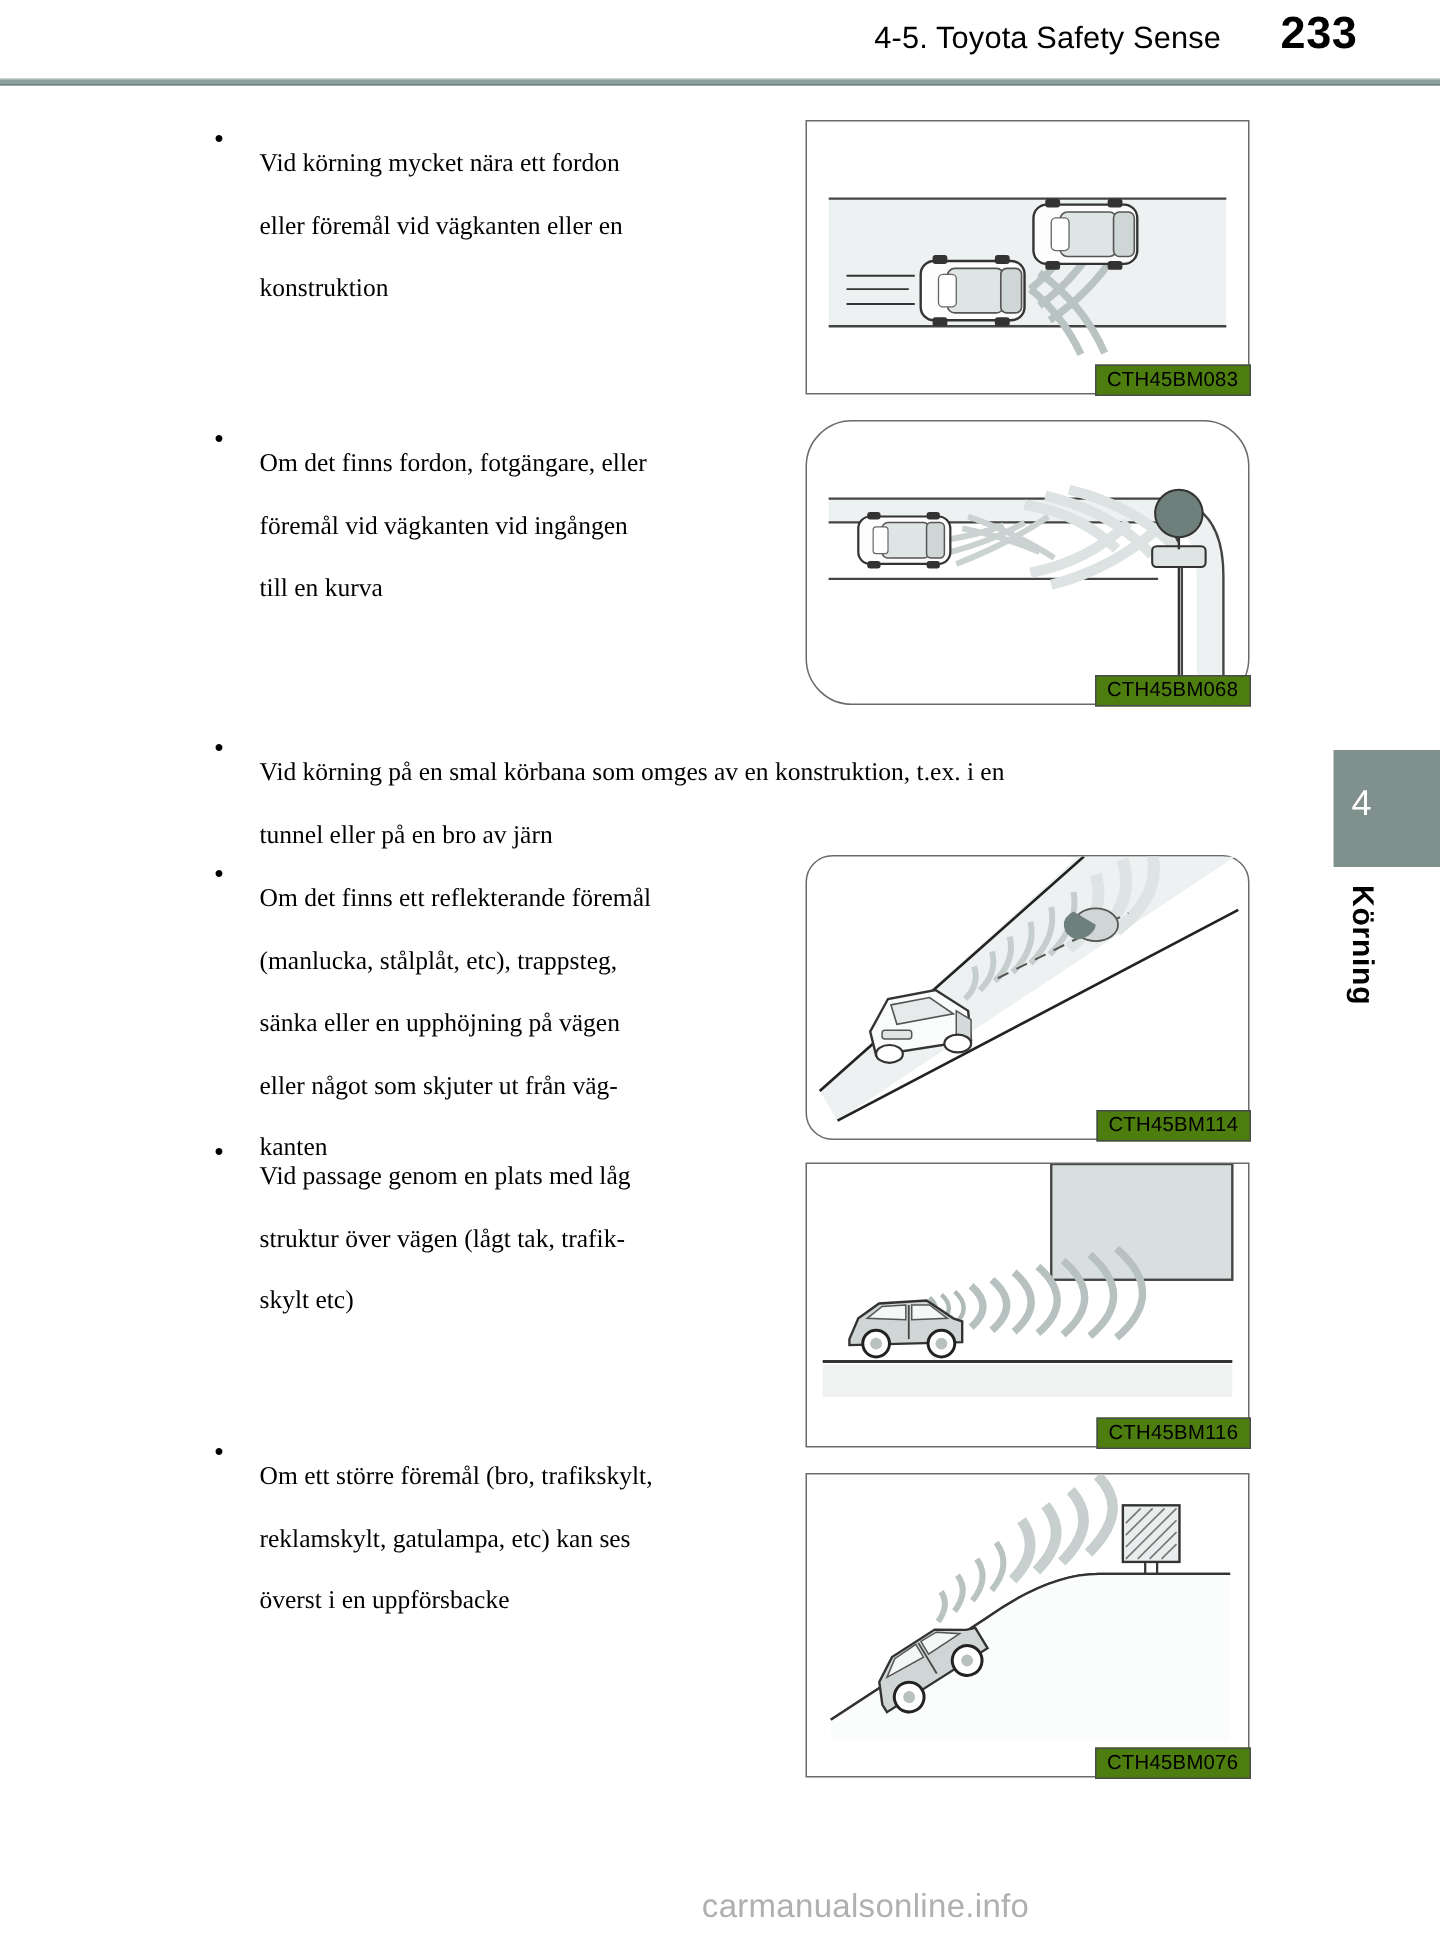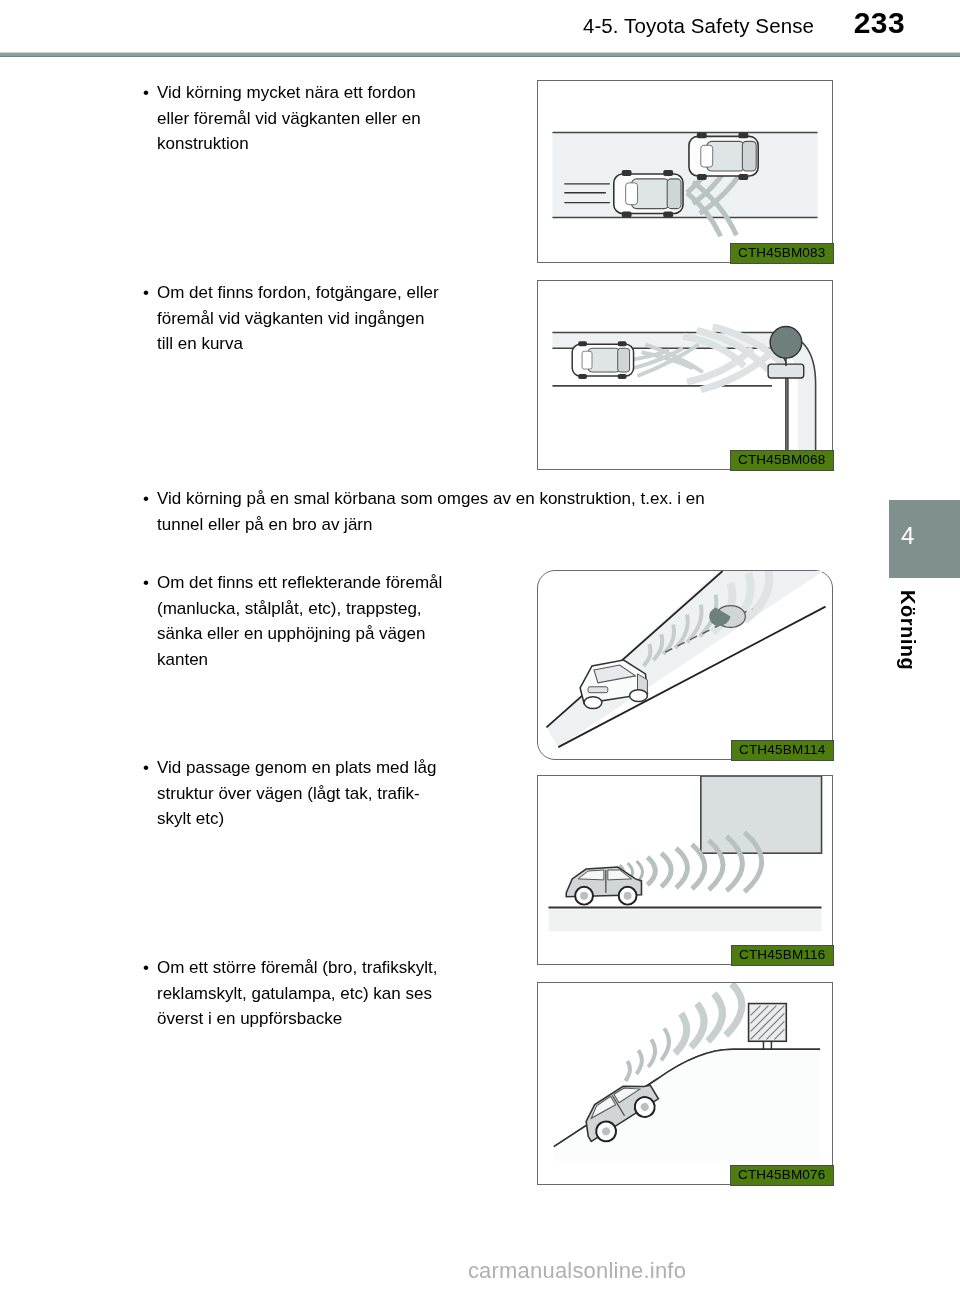--- a/index.html
+++ b/index.html
@@ -85,21 +85,22 @@
     font-size: 17px;
     line-height: 25px;
     text-align: left;
   }
   .bullet-text {
     flex: 1 1 auto;
     font-size: 17px;
     line-height: 25.5px;
   }
   .bullet-text p {
-    margin: 0;
+    margin: 16px;
+    font-family: Liberation Serif, serif;
   }
   .justify p.j {
     text-align: justify;
     text-align-last: left;
   }
 
   
   .col-narrow { left: 143px; width: 372px; }
   
   .col-wide { left: 143px; width: 700px; }
@@ -219,21 +220,21 @@
   <div class="bullet-row">
     <span class="bullet-dot">•</span>
     <span class="bullet-text">
       <p class="j">Om det finns fordon, fotgängare, eller</p>
       <p class="j">föremål vid vägkanten vid ingången</p>
       <p>till en kurva</p>
     </span>
   </div>
 </div>
 
-<div class="figure" style="top:280px; height:190px;">
+<div class="figure" style="top:280px; height:190px;border-radius:31px;">
   <svg viewBox="0 0 296 190">
 
     <path d="M14 68 L232 68 Q262 68 262 104 L262 178 L280 178 L280 104 Q280 52 232 52 L14 52 Z" fill="#eef1f1"></path>
     <path d="M14 68 L232 68 Q252 68 252 100 L252 178" fill="none" stroke="#444" stroke-width="1.6"></path>
     <path d="M14 52 L234 52 Q280 52 280 104 L280 178" fill="none" stroke="#444" stroke-width="0"></path>
     <line x1="14" y1="52" x2="240" y2="52" stroke="#444" stroke-width="1.6"></line>
     <path d="M240 52 Q280 54 280 104 L280 178" fill="none" stroke="#444" stroke-width="1.6"></path>
     <line x1="14" y1="106" x2="236" y2="106" stroke="#444" stroke-width="1.6"></line>
     <path d="M236 106 Q220 106 216 128" fill="none" stroke="#444" stroke-width="0"></path>
 
@@ -283,20 +284,21 @@
   </div>
 </div>
 
 <div class="block col-narrow justify" style="top:570px;">
   <div class="bullet-row">
     <span class="bullet-dot">•</span>
     <span class="bullet-text">
       <p>Om det finns ett reflekterande föremål</p>
       <p class="j">(manlucka, stålplåt, etc), trappsteg,</p>
       <p class="j">sänka eller en upphöjning på vägen</p>
+      <p class="j">eller något som skjuter ut från väg-</p>
       <p>kanten</p>
     </span>
   </div>
 </div>
 
 <div class="figure" style="top:570px; height:190px;border-radius:18px;">
   <svg viewBox="0 0 296 190">
 
     <polygon points="8,158 182,0 288,0 20,178" fill="#eef1f1"></polygon>
     <line x1="8" y1="158" x2="186" y2="0" stroke="#222" stroke-width="1.8"></line>

